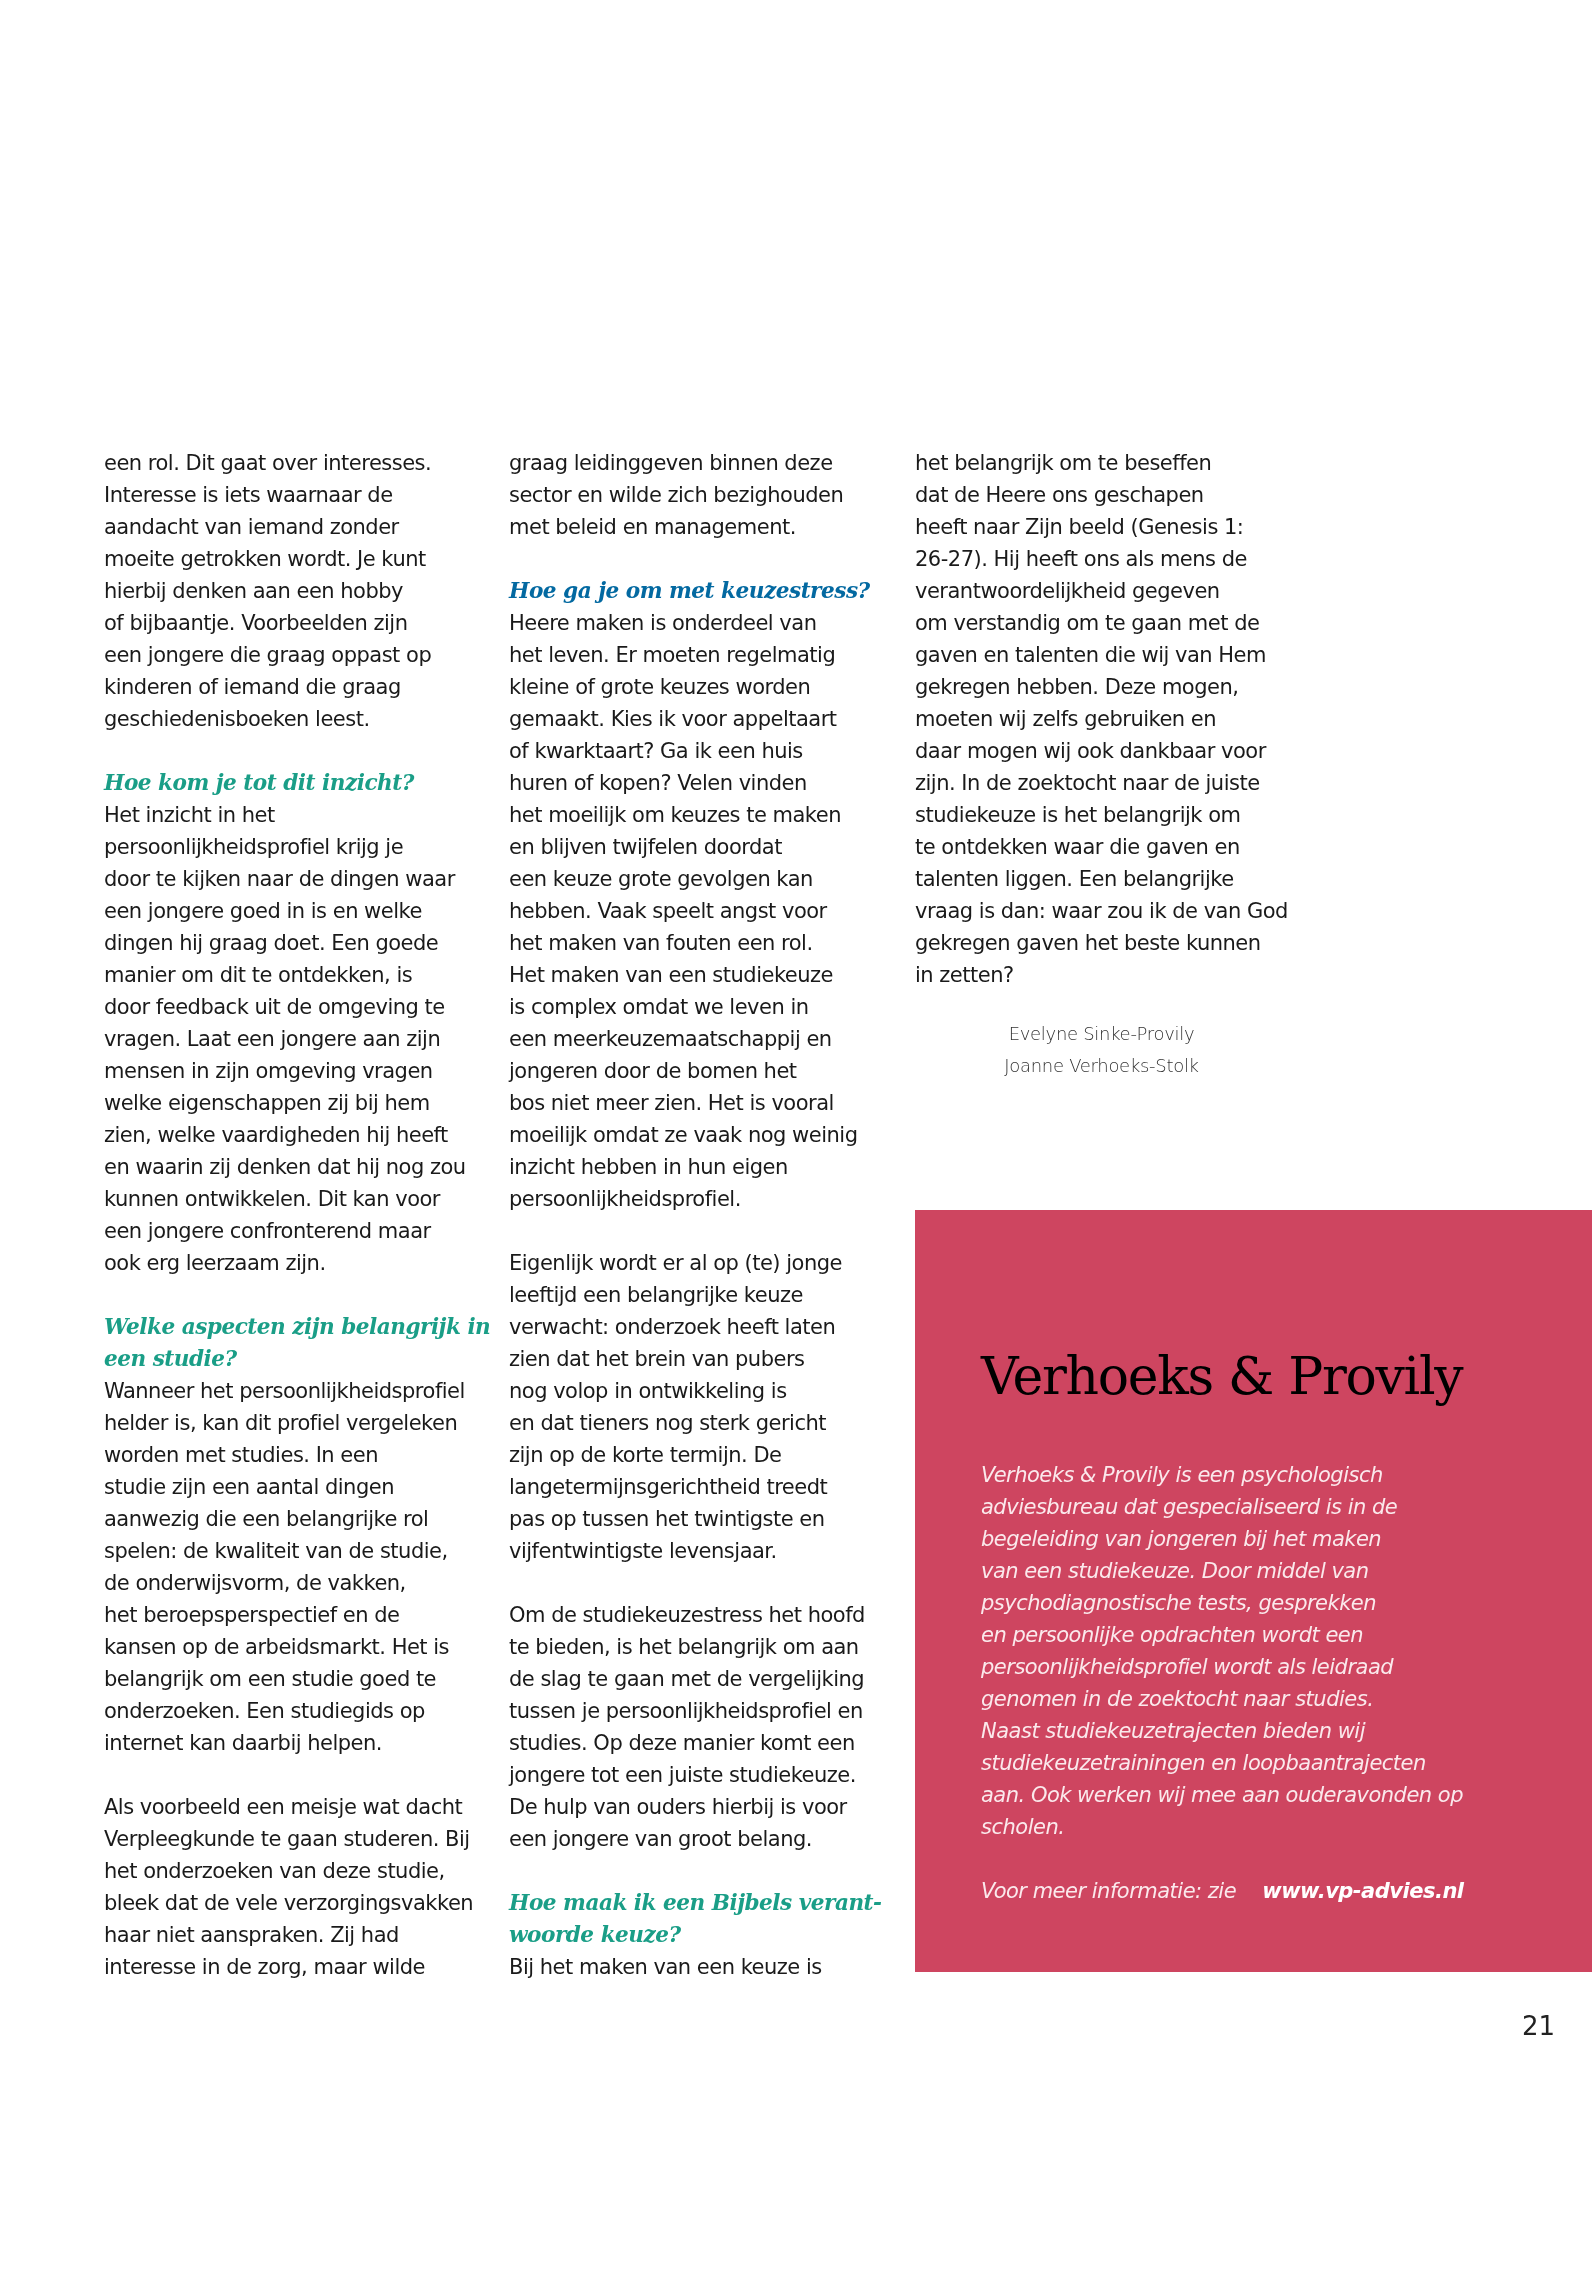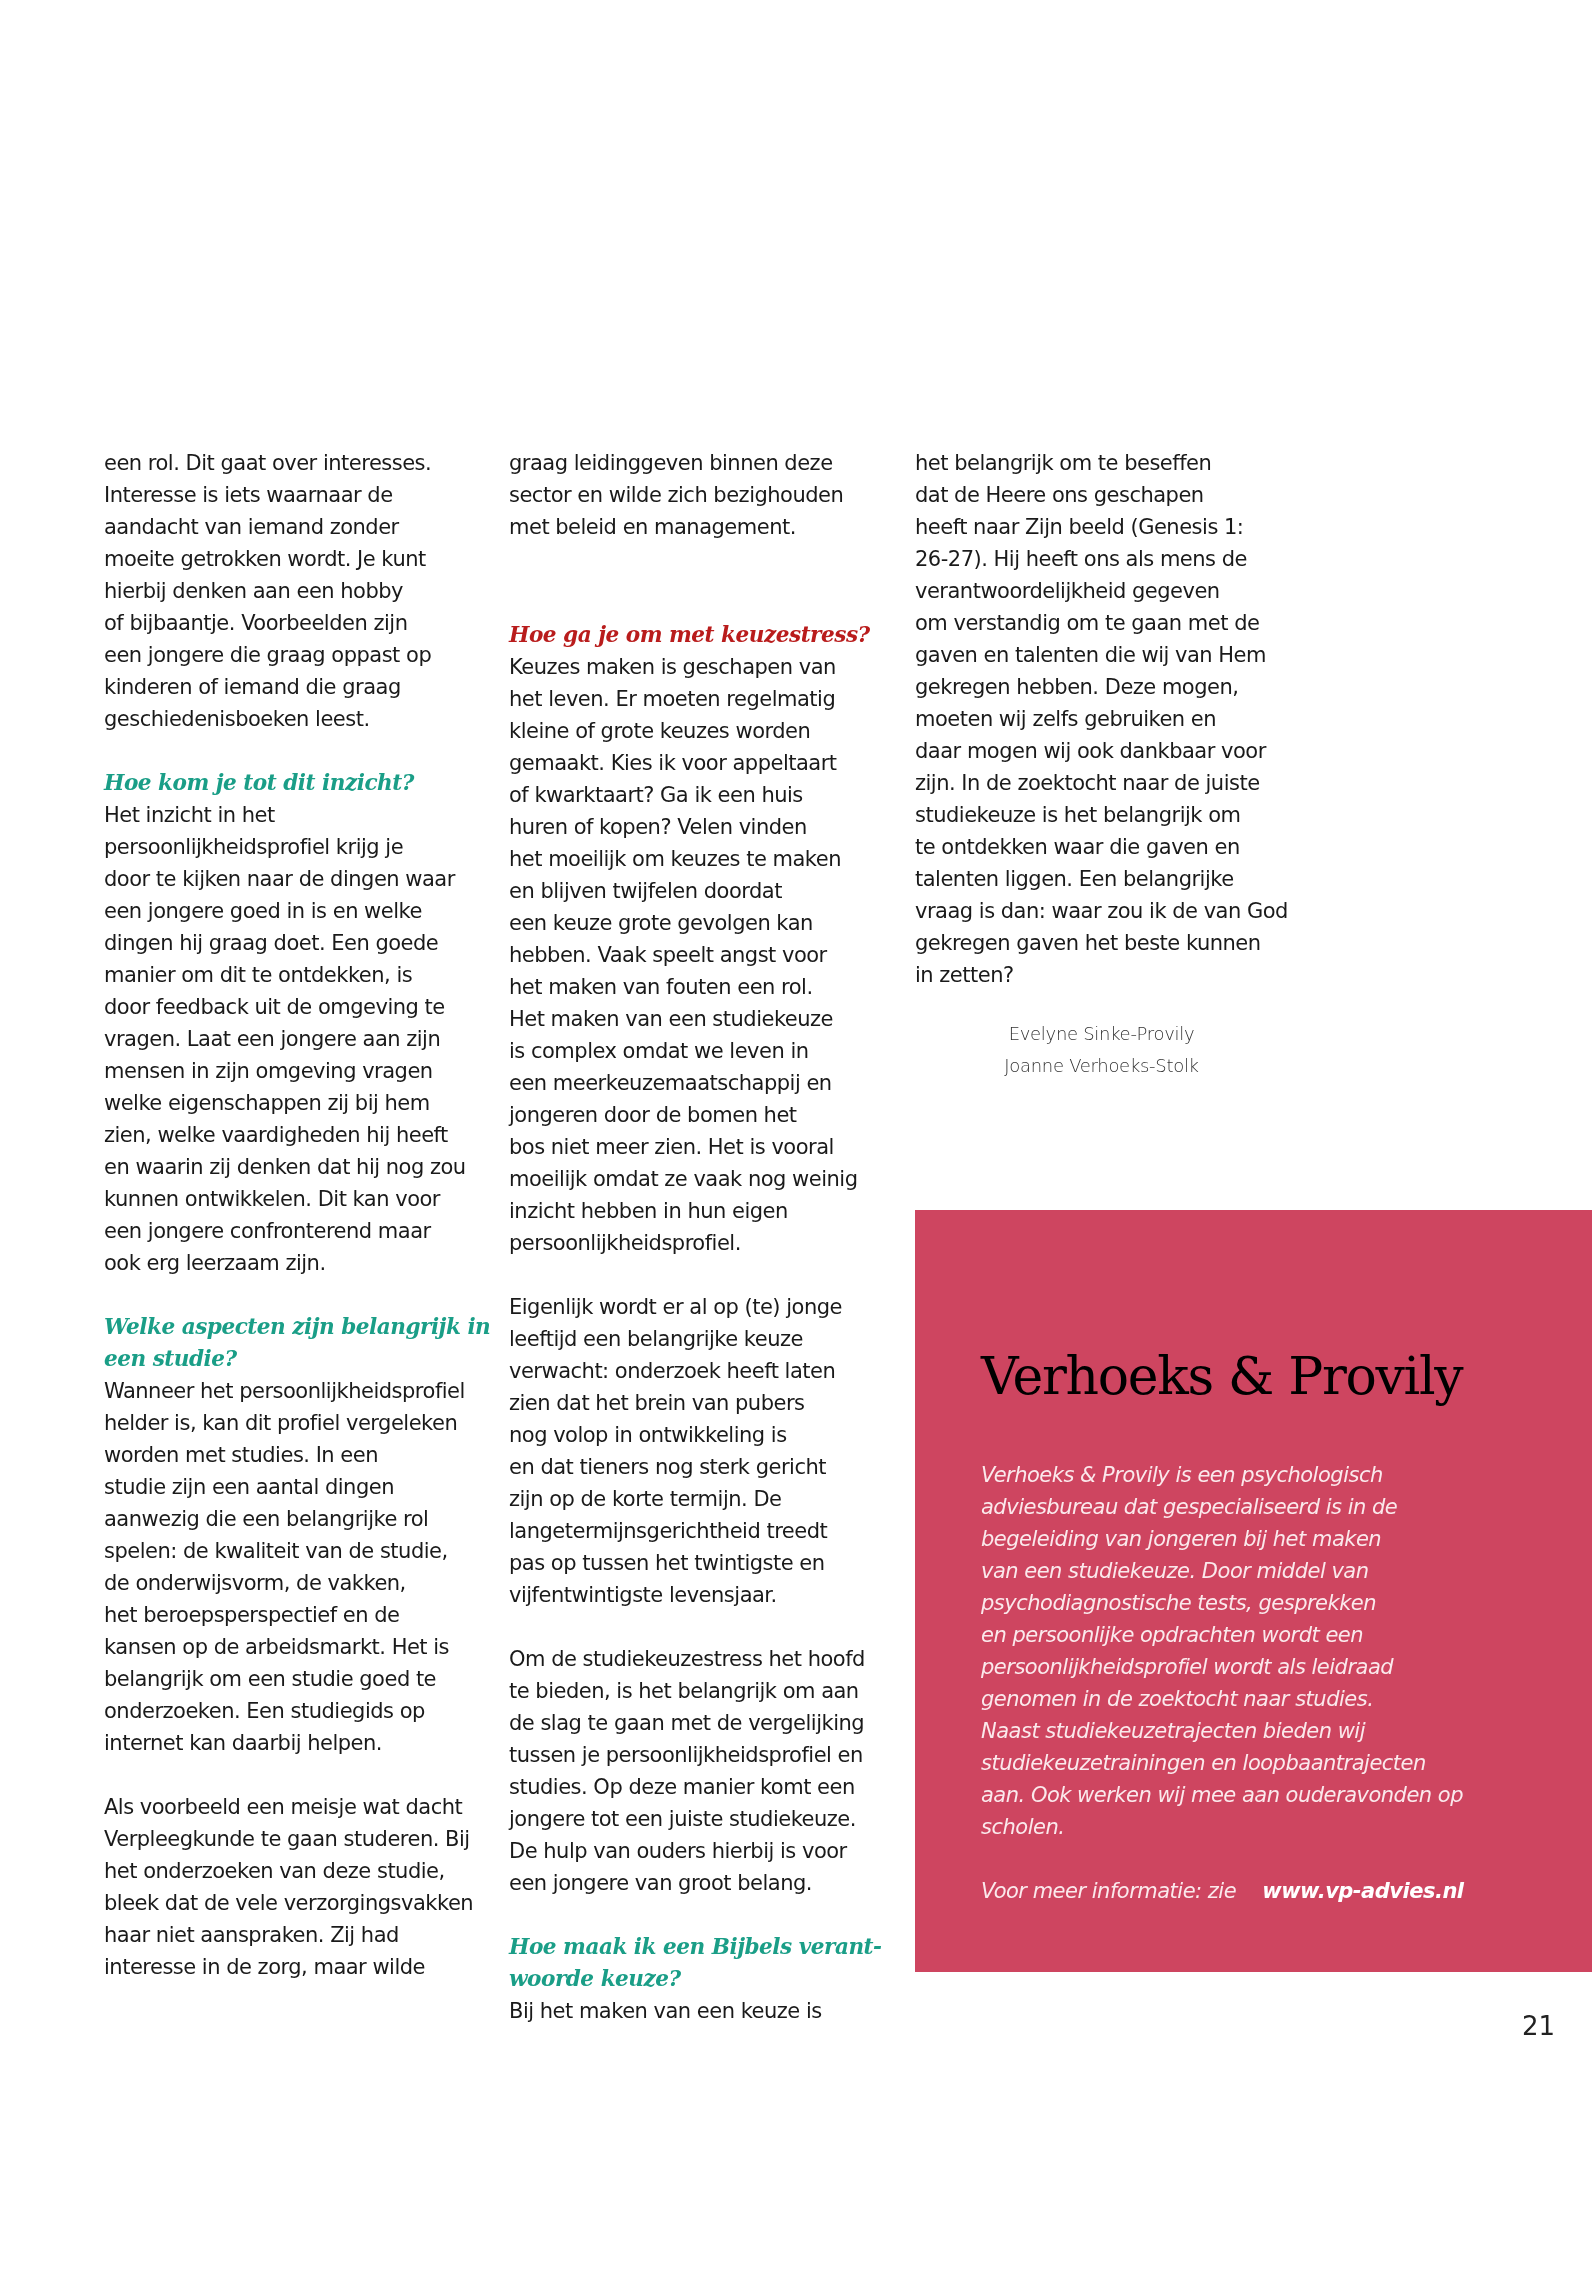--- a/index.html
+++ b/index.html
@@ -79,22 +79,22 @@
     <span class="line">het onderzoeken van deze studie,</span>
     <span class="line">bleek dat de vele verzorgingsvakken</span>
     <span class="line">haar niet aanspraken. Zij had</span>
     <span class="line">interesse in de zorg, maar wilde</span>
   </div>
 <div id="col2" class="col">
     <span class="line">graag leidinggeven binnen deze</span>
     <span class="line">sector en wilde zich bezighouden</span>
     <span class="line">met beleid en management.</span>
     <span class="gap"></span>
-    <span class="heading" style="color: #b91c1c; margin-top: 44px;">Hoe ga je om met keuzestress?</span>
-    <span class="line">Keuzes maken is geschapen van</span>
+    <span class="heading" style="color: #0369a1;">Hoe ga je om met keuzestress?</span>
+    <span class="line">Heere maken is onderdeel van</span>
     <span class="line">het leven. Er moeten regelmatig</span>
     <span class="line">kleine of grote keuzes worden</span>
     <span class="line">gemaakt. Kies ik voor appeltaart</span>
     <span class="line">of kwarktaart? Ga ik een huis</span>
     <span class="line">huren of kopen? Velen vinden</span>
     <span class="line">het moeilijk om keuzes te maken</span>
     <span class="line">en blijven twijfelen doordat</span>
     <span class="line">een keuze grote gevolgen kan</span>
     <span class="line">hebben. Vaak speelt angst voor</span>
     <span class="line">het maken van fouten een rol.</span>

